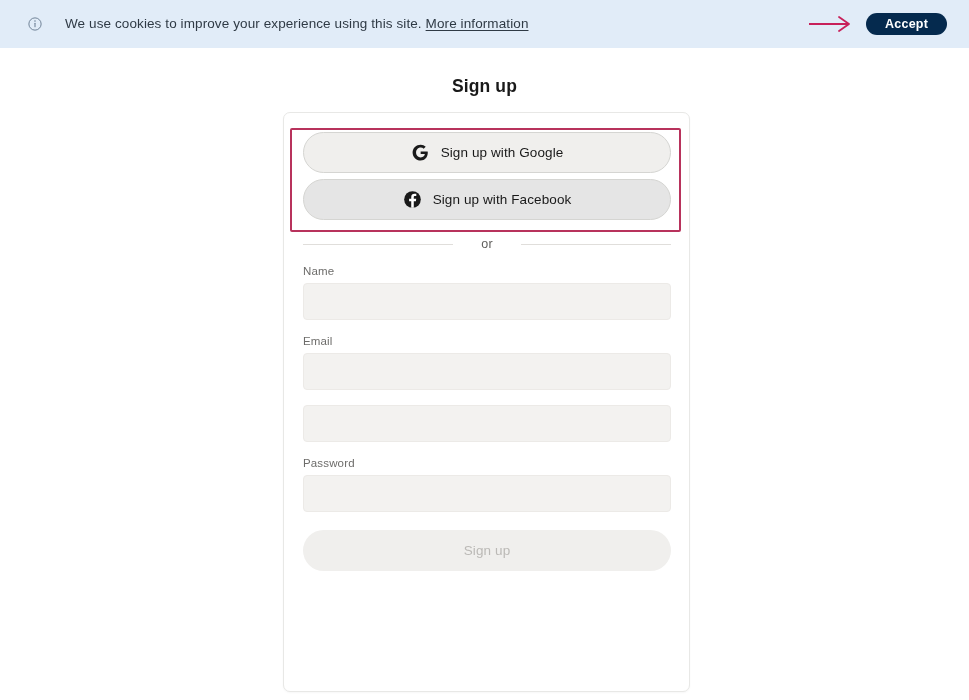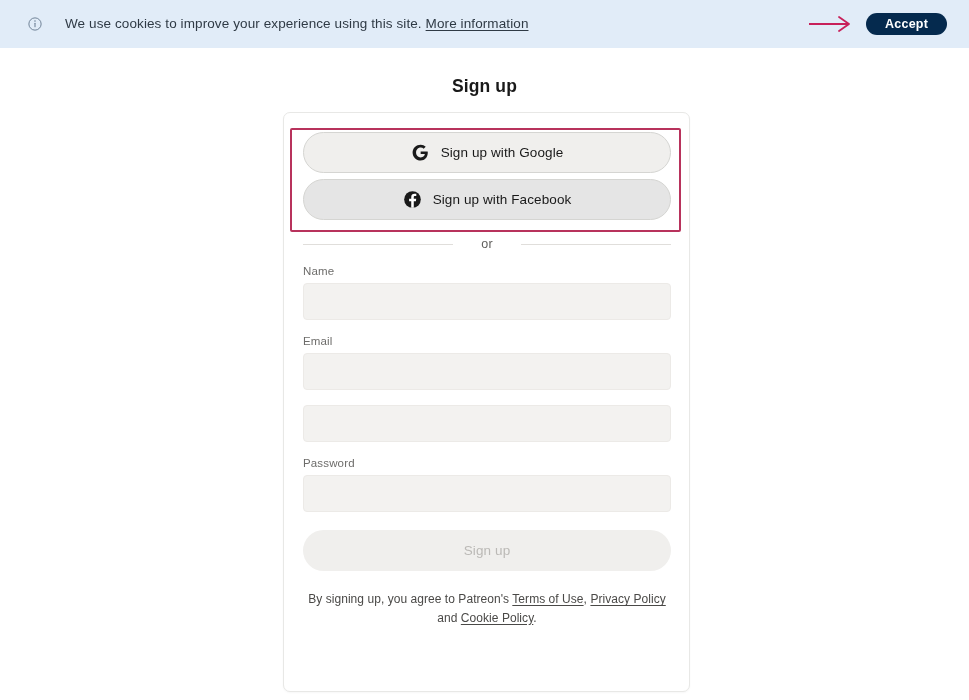--- a/index.html
+++ b/index.html
@@ -285,20 +285,17 @@
       <input class="field-input" type="email" placeholder="" style="">
     </div>
 
     <div class="field">
       <label class="field-label">Password</label>
       <input class="field-input" type="password" placeholder="" style="">
     </div>
 
     <button class="submit-button" disabled="">Sign up</button>
 
-    <div class="terms">
-      <span>By signing up, you agree to Patreon's </span><a href="#">Terms of Use</a><span>, </span><a href="#">Privacy Policy</a><span> and </span><a href="#">Cookie Policy</a><span>.</span>
-    </div>
 
   </div>
 </div>
 
 <div class="social-highlight"></div>
 
 </body></html>

